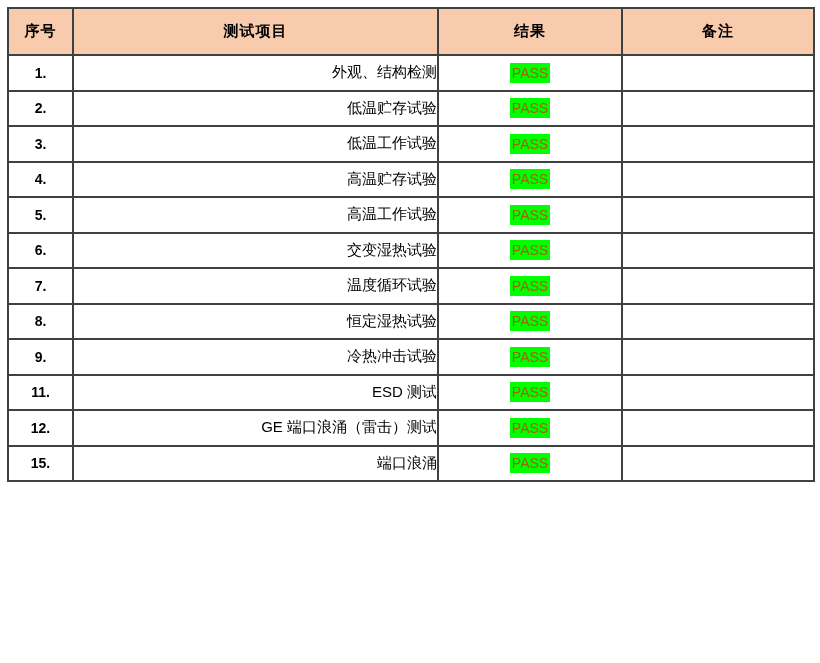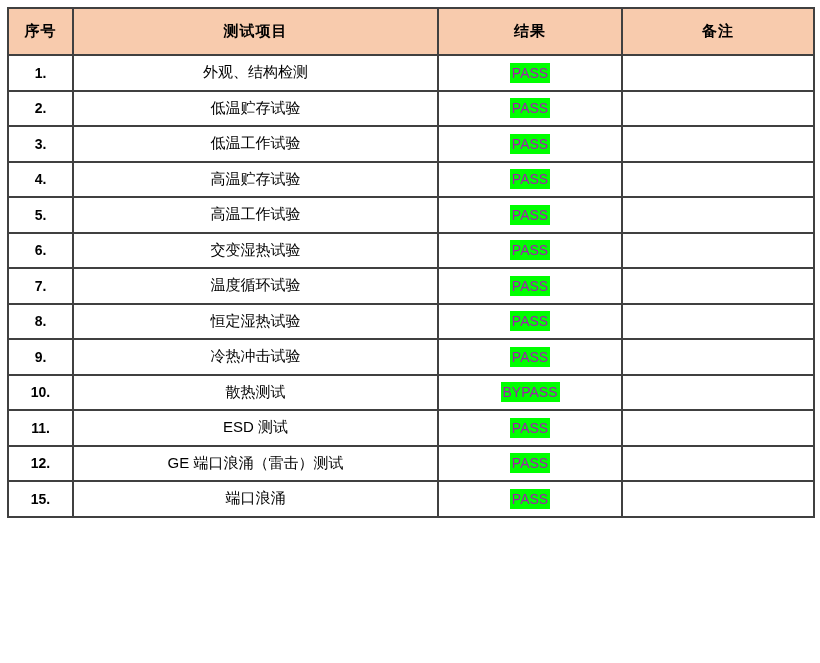--- a/index.html
+++ b/index.html
@@ -47,30 +47,30 @@
     text-align: center;
     letter-spacing: 1px;
   }
   tbody tr { height: 35.5px; background: #ffffff; }
   td.col-no {
     text-align: center;
     font-weight: bold;
     font-size: 14px;
   }
   td.col-item {
-    text-align: center;
+    text-align: right;
     font-size: 15px;
     border-radius: 13px;
   }
   td.col-result { text-align: center; }
   td.col-remark { }
   .result-badge {
     display: inline-block;
     background: var(--highlight);
-    color: #a21caf;
+    color: #a16207;
     font-size: 14px;
     line-height: 20px;
     padding: 0 2px;
   }
 </style>
 </head>
 <body>
 
 <div class="page">
   <table class="report-table">
@@ -137,26 +137,20 @@
           <td class="col-result"><span class="result-badge">PASS</span></td>
           <td class="col-remark"></td>
         </tr>
         <tr>
           <td class="col-no">9.</td>
           <td class="col-item">冷热冲击试验</td>
           <td class="col-result"><span class="result-badge">PASS</span></td>
           <td class="col-remark"></td>
         </tr>
         <tr>
-          <td class="col-no">10.</td>
-          <td class="col-item">散热测试</td>
-          <td class="col-result"><span class="result-badge">BYPASS</span></td>
-          <td class="col-remark"></td>
-        </tr>
-        <tr>
           <td class="col-no">11.</td>
           <td class="col-item">ESD 测试</td>
           <td class="col-result"><span class="result-badge">PASS</span></td>
           <td class="col-remark"></td>
         </tr>
         <tr>
           <td class="col-no">12.</td>
           <td class="col-item">GE 端口浪涌（雷击）测试</td>
           <td class="col-result"><span class="result-badge">PASS</span></td>
           <td class="col-remark"></td>

